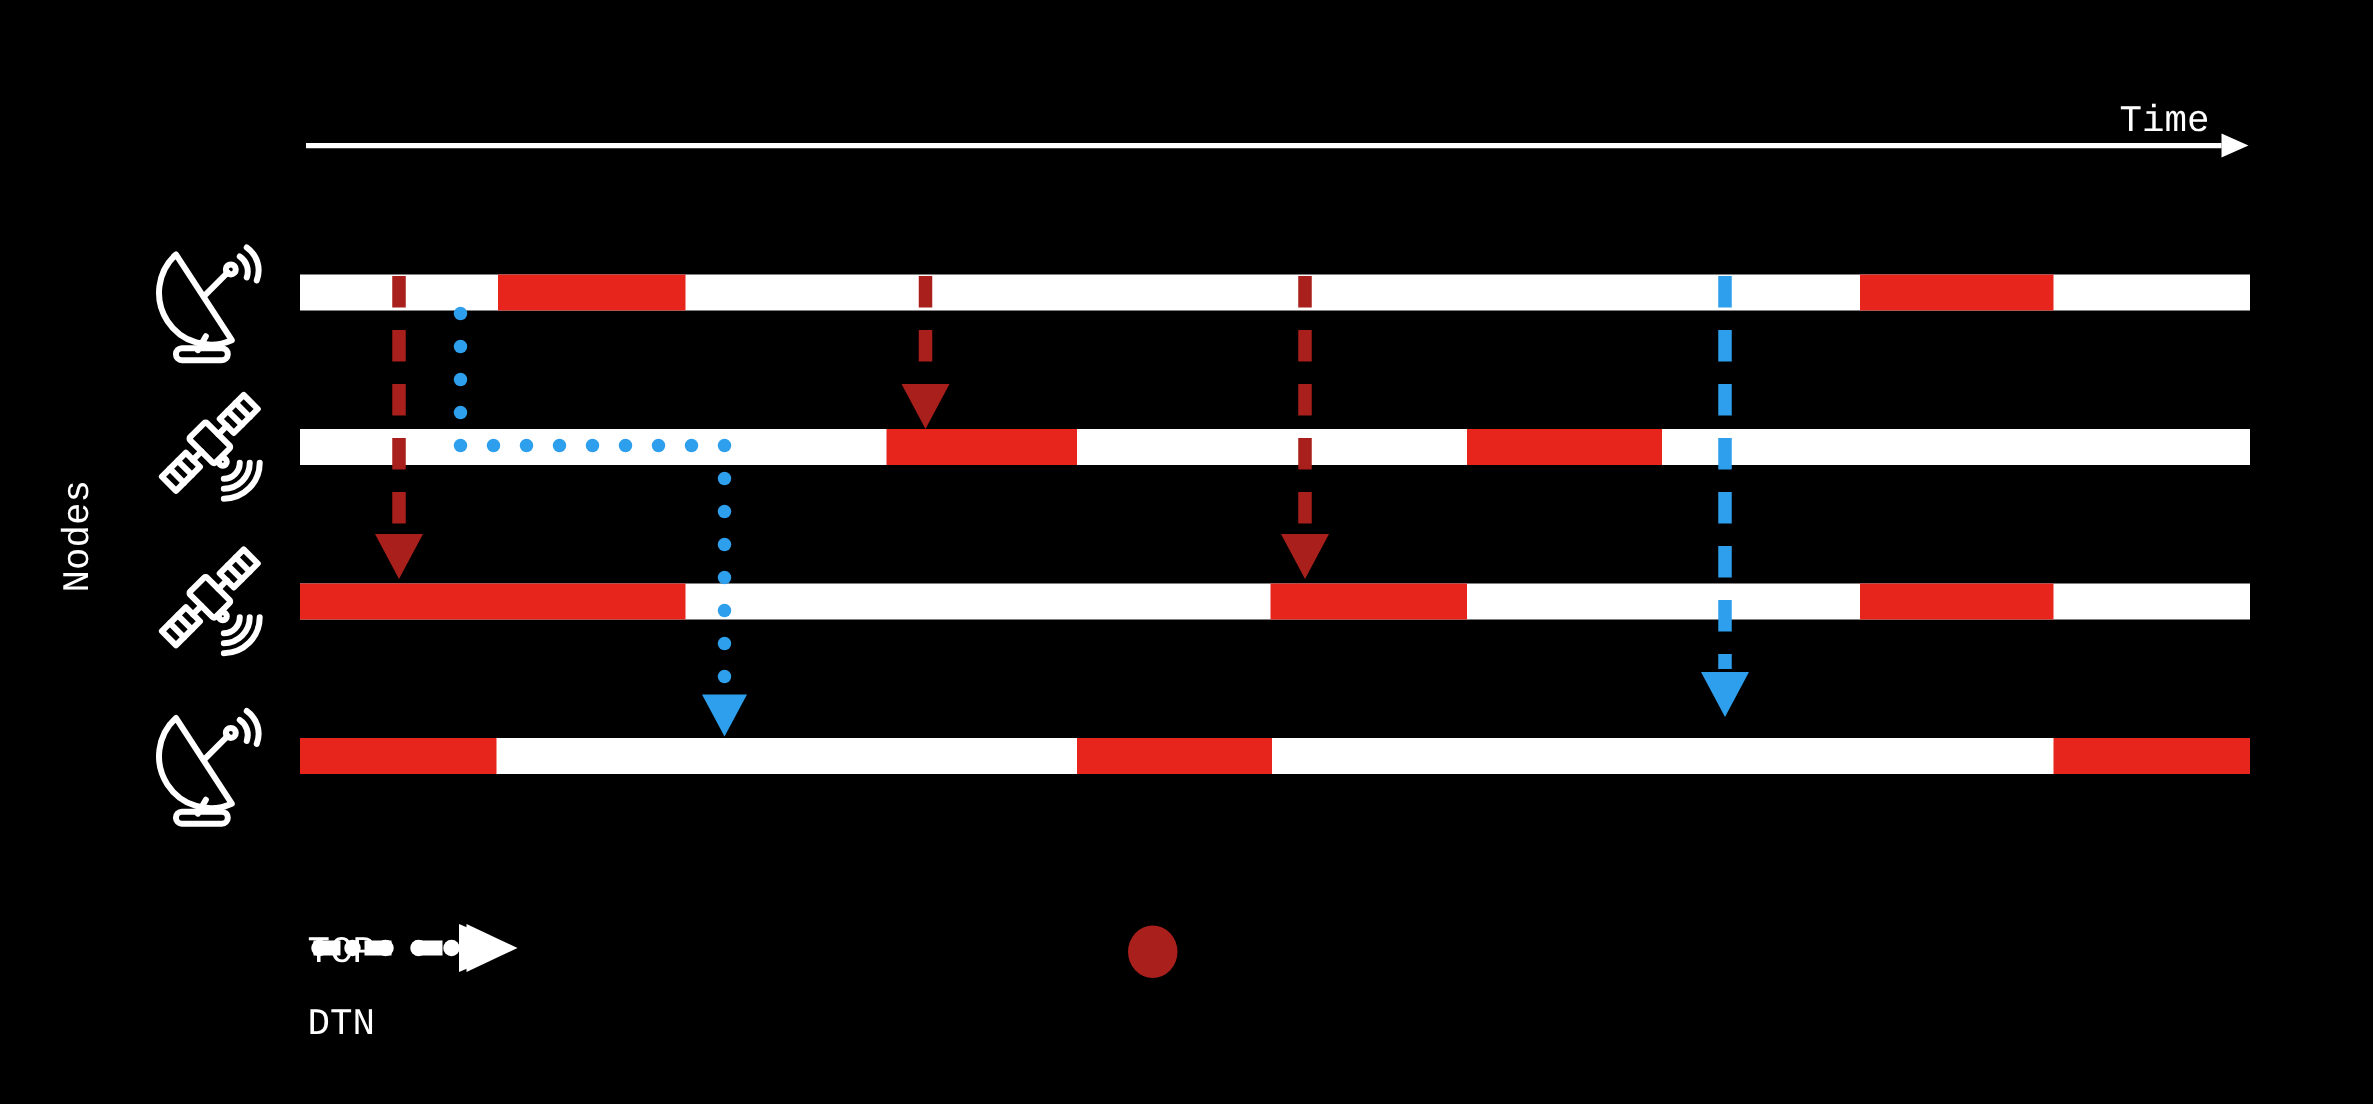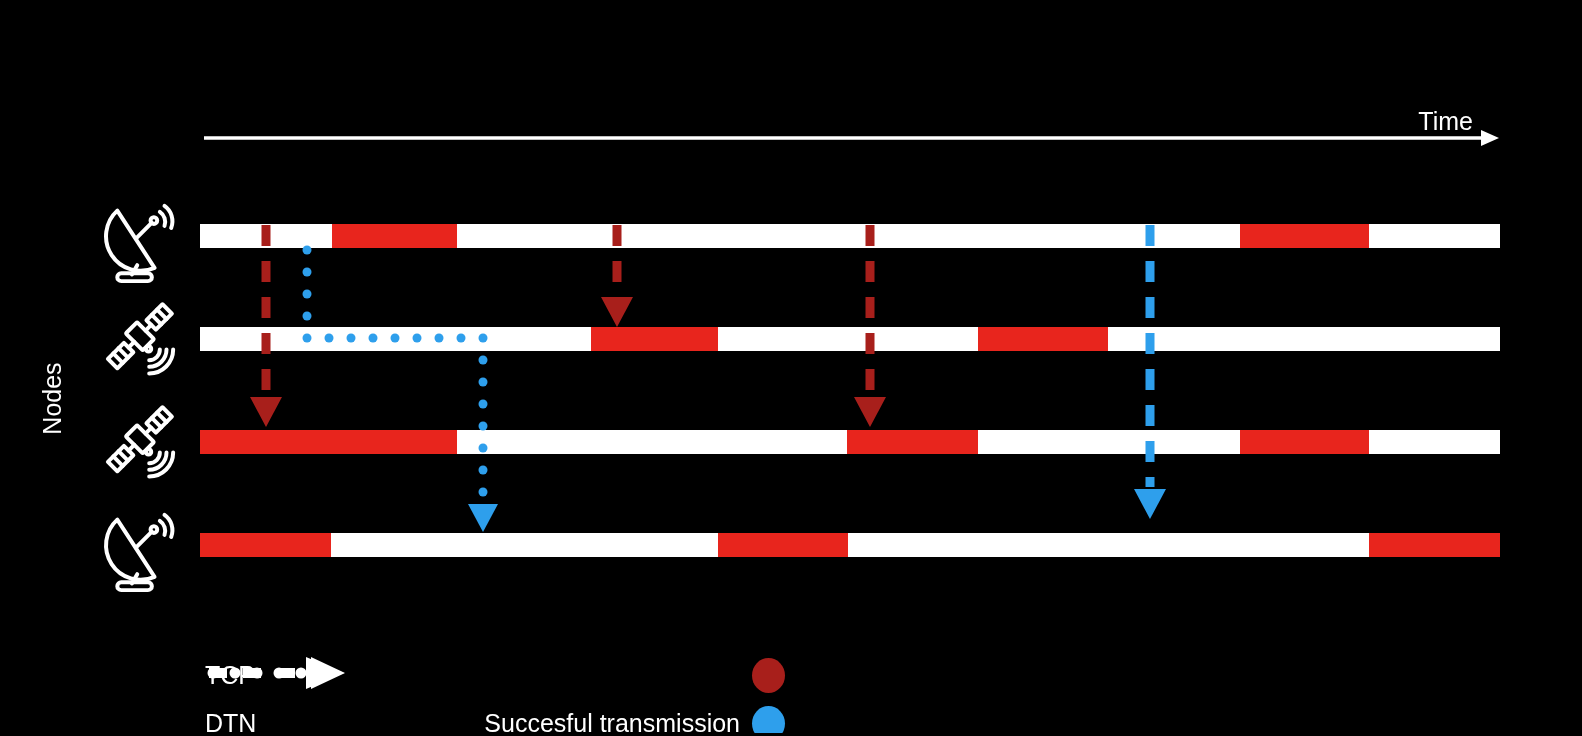--- a/index.html
+++ b/index.html
@@ -1,18 +1,18 @@
 <!DOCTYPE html>
 <html><head>
 <meta charset="utf-8">
 <style>
   html,body{margin:0;padding:0;background:#000;}
   .stage{
     position:relative;width:1582px;height:692px;background:#000;overflow:hidden;
-    font-family:Liberation Sans, sans-serif;color:#fff;margin-top:41px;
+    font-family:Liberation Mono, monospace;color:#fff;
   }
   .stage svg{position:absolute;left:0;top:0;}
   .time-label{
     position:absolute;left:1378px;top:66px;width:95px;text-align:right;
     font-size:25px;font-weight:400;color:#fff;
   }
   .nodes-label{
     position:absolute;left:12px;top:343px;width:80px;text-align:center;
     font-size:25px;color:#fff;transform:rotate(-90deg);transform-origin:center;
   }
@@ -130,19 +130,15 @@
         <circle cx="96" cy="18" r="5.5" fill="#fff"></circle>
         <polygon points="106,2 106,34 140,18" fill="#fff"></polygon>
       </svg>
     </div>
   </div>
 
   <div class="legend-right">
     <div class="legend-row">
       <span class="legend-dot" id="failed-dot" style="background: rgb(168, 31, 27);"></span>
     </div>
-    <div class="legend-row">
-      <span class="legend-text">Succesful transmission</span>
-      <span class="legend-dot" id="success-dot" style="background: rgb(46, 159, 236);"></span>
-    </div>
   </div>
 
 </div>
 
 </body></html>

